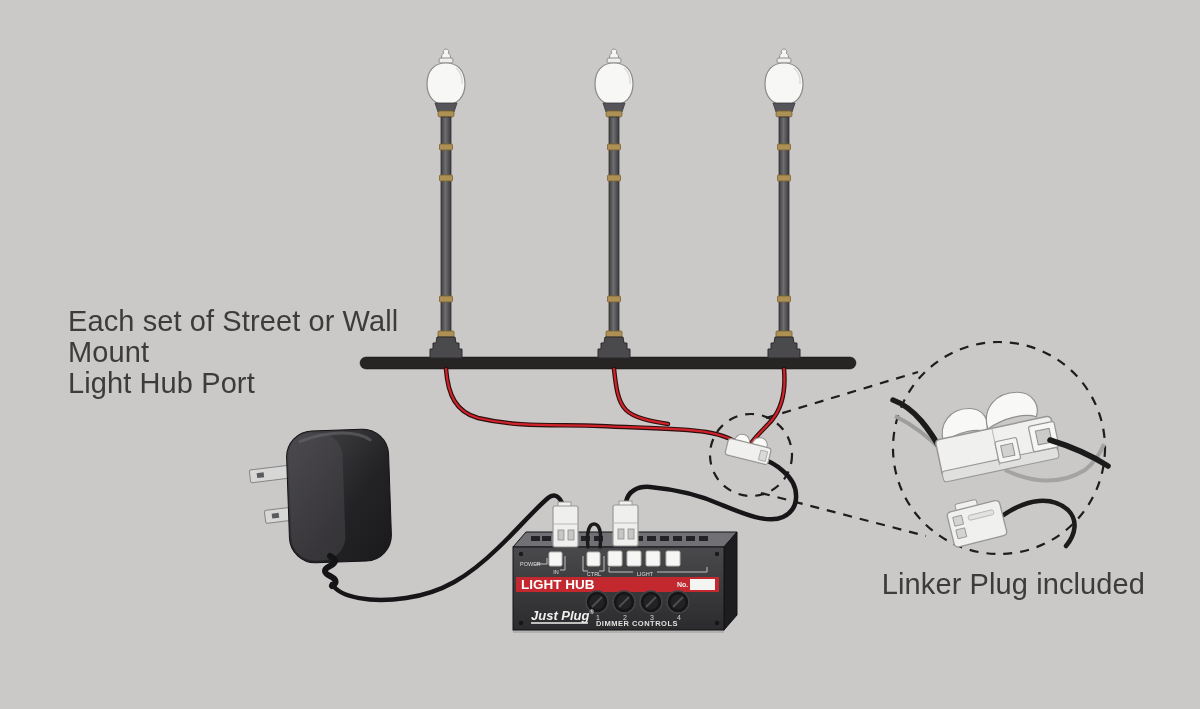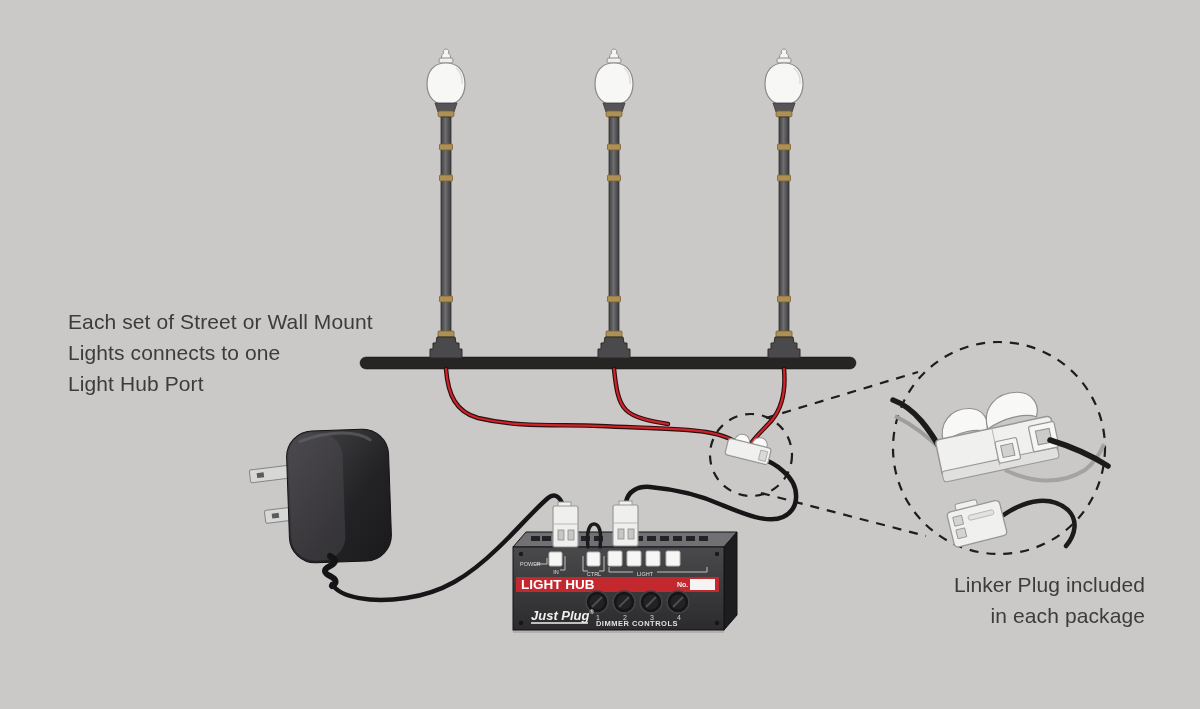--- a/index.html
+++ b/index.html
@@ -1,19 +1,19 @@
 <!DOCTYPE html>
 <html><head>
 <meta charset="utf-8">
 <style>
   html,body{margin:0;padding:0;background:#cac9c7;}
   .stage{position:relative;width:1200px;height:709px;overflow:hidden;background:#cac9c7;
          font-family:"Liberation Sans",sans-serif;}
   .stage svg{position:absolute;left:0;top:0;}
-  .note{position:absolute;color:#3d3c3c;font-size:21px;line-height:31px;letter-spacing:.1px;}
+  .note{position:absolute;color:#3d3c3c;font-size:29px;line-height:31px;letter-spacing:.1px;}
   .note-left{left:68px;top:306px;width:380px;text-align:left;}
   .note-right{left:845px;top:569px;width:300px;text-align:right;}
   .t-tiny{font-family:"Liberation Sans",sans-serif;font-size:5.5px;fill:#dedddb;}
   .t-tiny2{font-family:"Liberation Sans",sans-serif;font-size:7px;fill:#d9d8d6;}
   .t-banner{font-family:"Liberation Sans",sans-serif;font-weight:bold;font-size:13.5px;fill:#ffffff;}
   .t-no{font-family:"Liberation Sans",sans-serif;font-weight:bold;font-size:7px;fill:#f2f2f0;}
   .t-brand{font-family:"Liberation Sans",sans-serif;font-weight:bold;font-style:italic;font-size:13px;fill:#f0f0ee;}
   .t-dimmer{font-family:"Liberation Sans",sans-serif;font-weight:bold;font-size:7.5px;fill:#e2e1df;letter-spacing:.5px;}
 </style>
 </head>
@@ -234,20 +234,18 @@
       <rect x="950" y="506" width="54" height="36" rx="4" fill="#f0f0ee" stroke="#979795" stroke-width="1.3"></rect>
       <rect x="955" y="512" width="9" height="9" fill="#d4d4d2" stroke="#8e8e8c" stroke-width="0.8"></rect>
       <rect x="955" y="525" width="9" height="9" fill="#d4d4d2" stroke="#8e8e8c" stroke-width="0.8"></rect>
       <rect x="970" y="514" width="26" height="5" rx="2" fill="#e2e2e0" stroke="#b0b0ae" stroke-width="0.8"></rect>
     </g>
   </g>
 </svg>
 
 <div class="note note-left">
   <div>Each set of Street or Wall Mount</div>
-  <div>Lights connects to one</div>
   <div>Light Hub Port</div>
 </div>
 <div class="note note-right">
   <div>Linker Plug included</div>
-  <div>in each package</div>
 </div>
 </div>
 
 </body></html>

